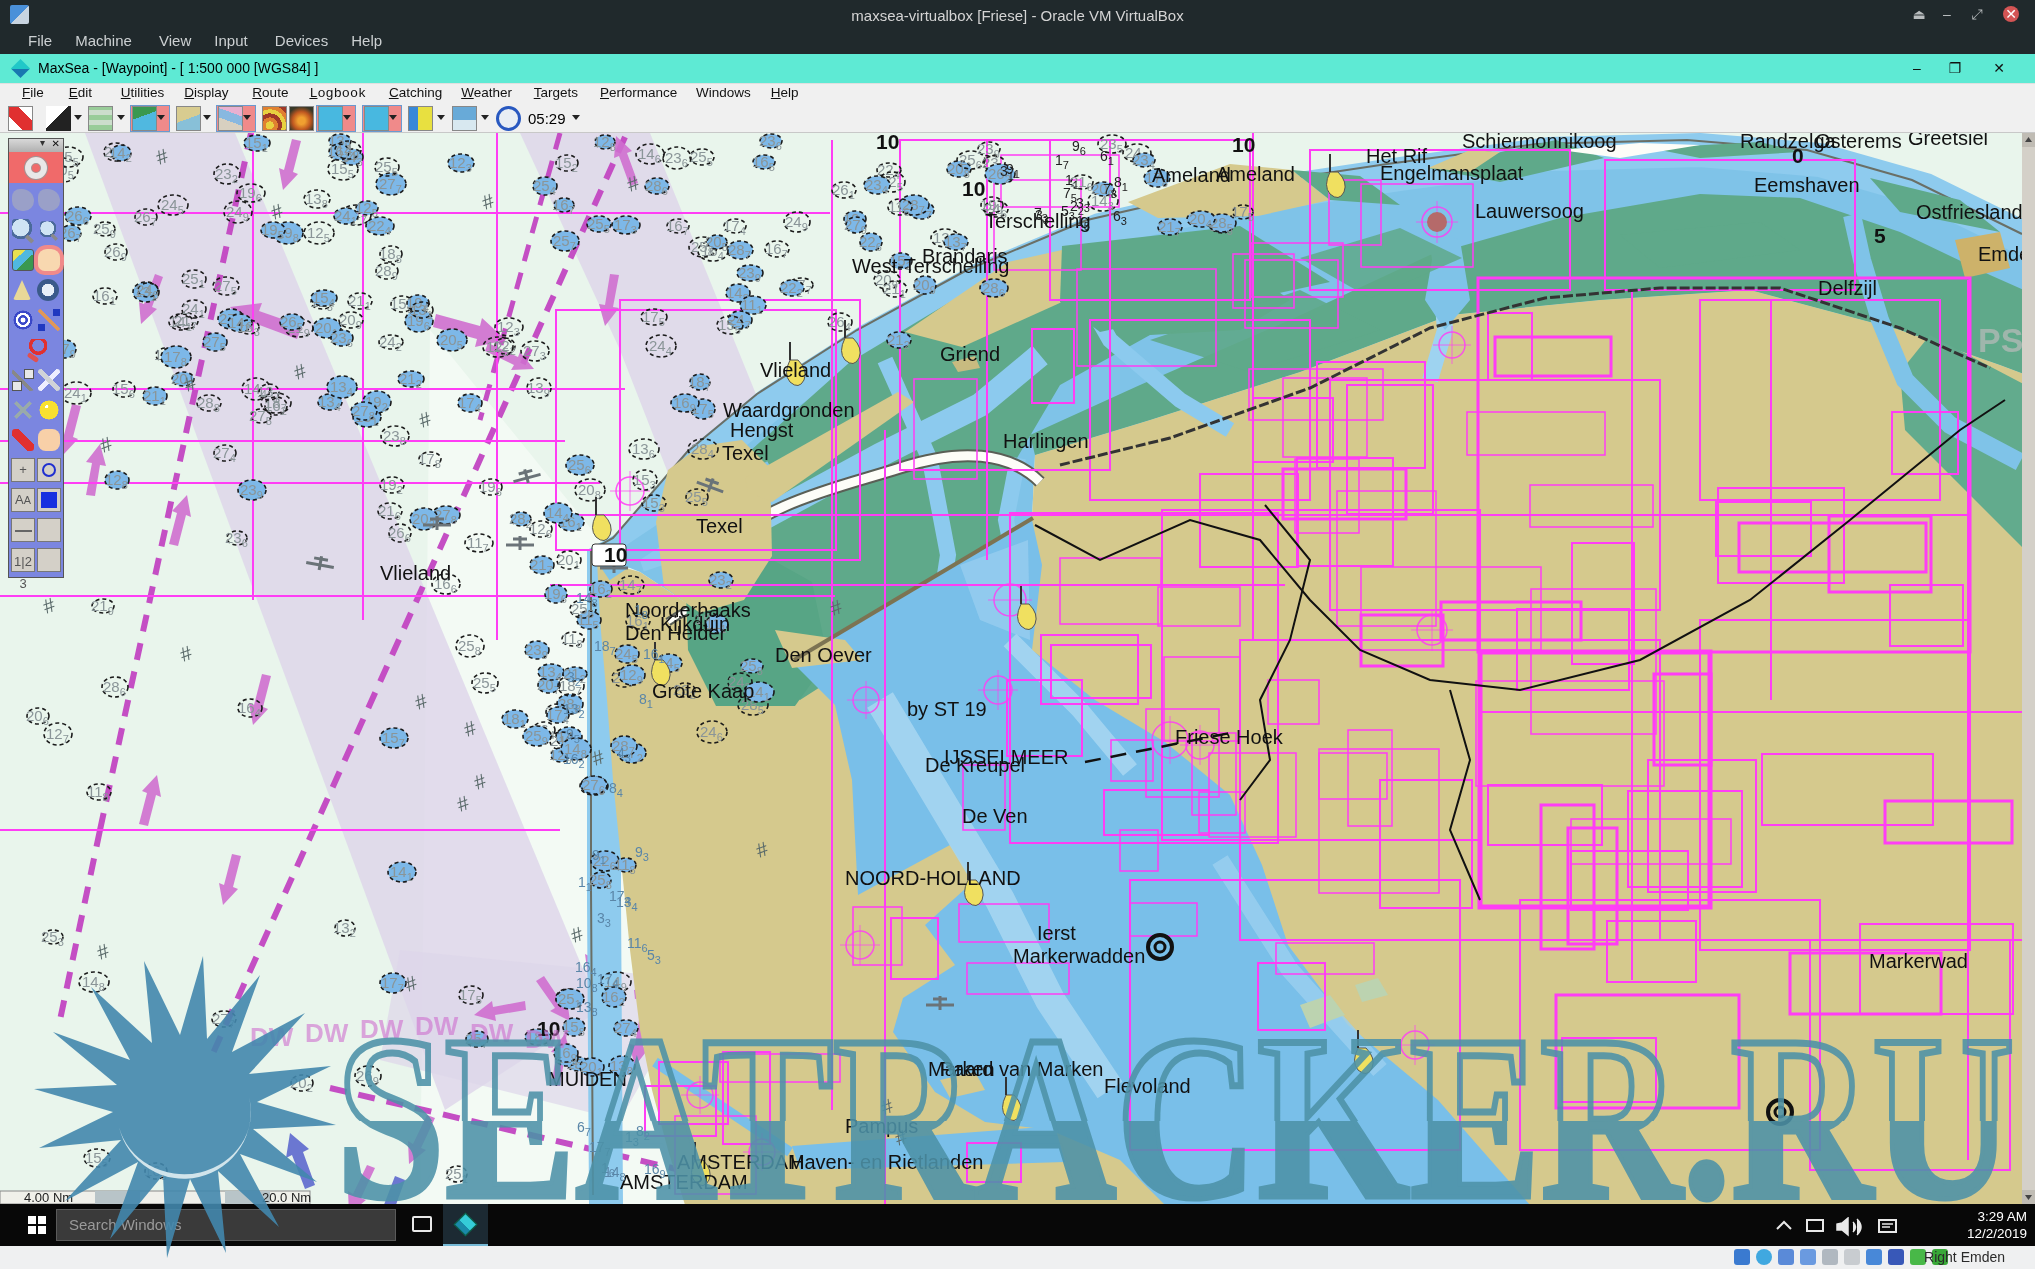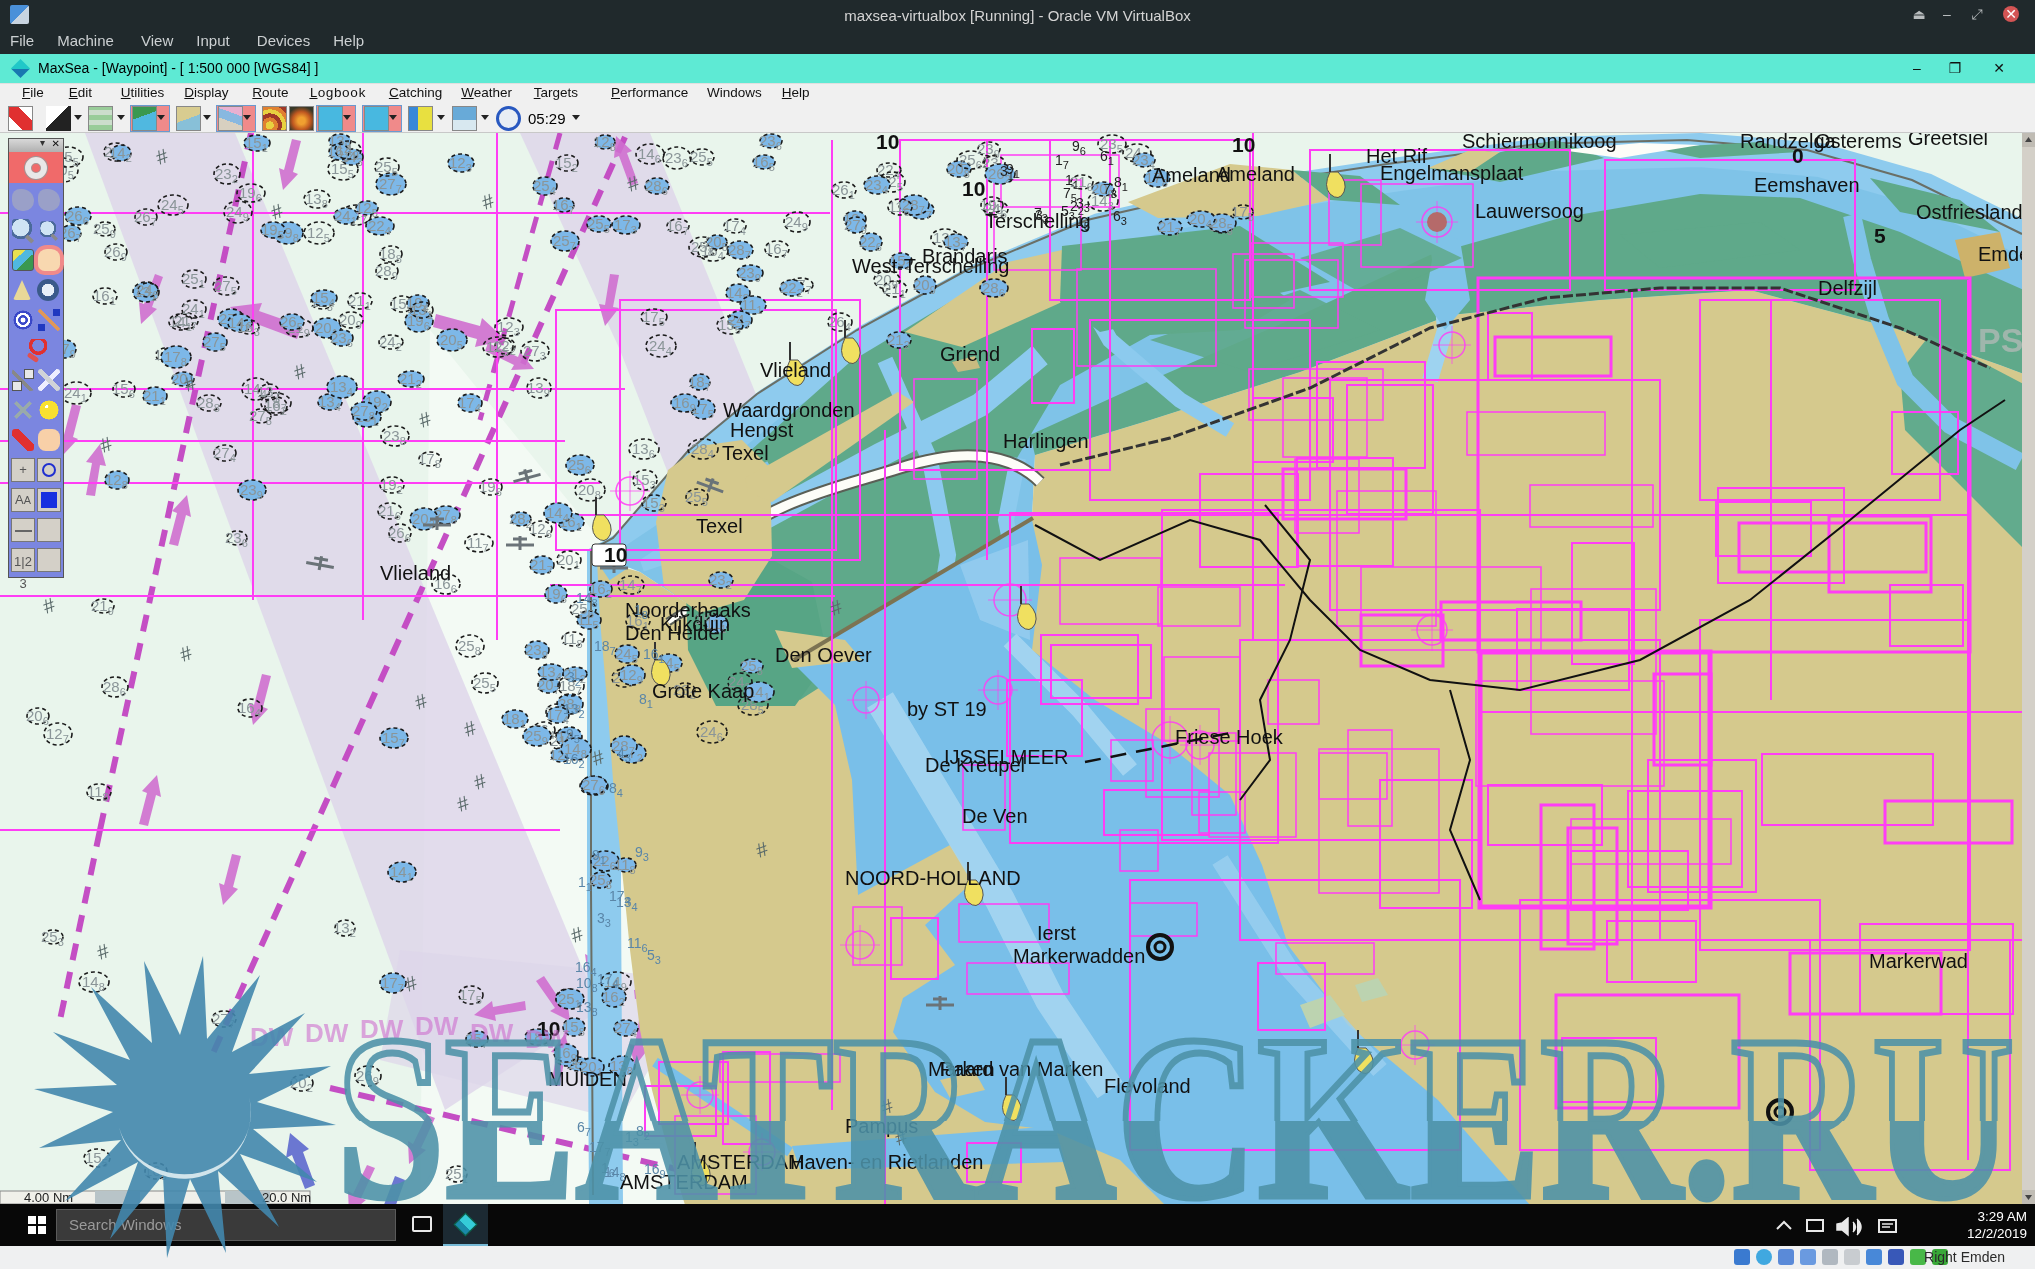--- a/index.html
+++ b/index.html
@@ -1,19 +1,19 @@
 <!DOCTYPE html>
 <html><head><meta charset="utf-8"><style>
 * { margin:0; padding:0; box-sizing:border-box; }
 html,body { width:2035px; height:1269px; overflow:hidden; font-family:"Liberation Sans", sans-serif; }
 #vbt { position:absolute; left:0; top:0; width:2035px; height:29px; background:#20292c; color:#d8d8d8; }
 #vbt .ttl { position:absolute; left:0; right:0; top:7px; text-align:center; font-size:15px; color:#d4d4d4; }
 #vbt .vico { position:absolute; left:10px; top:5px; width:19px; height:19px; background:linear-gradient(135deg,#4a90d9 50%,#c8d4e0 50%); border-radius:2px; }
 .wc { position:absolute; top:6px; width:16px; height:16px; color:#b8bcbe; font-size:14px; text-align:center; line-height:16px; }
-#vbm { position:absolute; left:0; top:29px; width:2035px; height:25px; background:#20292c; color:#ccd0d2; font-size:15px; }
+#vbm { position:absolute; left:0; top:29px; width:2035px; height:25px; background:#20292c; color:#ccd0d2; font-size:15px;padding-left:18px; }
 #vbm span { display:inline-block; margin-top:3px; }
 #mst { position:absolute; left:0; top:54px; width:2035px; height:29px; background:#5eead4; color:#000; font-size:14px; }
 #msm { position:absolute; left:0; top:83px; width:2035px; height:21px; background:#f0f0f0; color:#111; font-size:13.5px; border-top:1px solid #e0e0e0; }
 #msm span { display:inline-block; margin-top:1px; } #msm u { text-decoration:underline; }
 #tb { position:absolute; left:0; top:104px; width:2035px; height:29px; background:#f0f0f0; border-bottom:1px solid #c8c8c8; }
 .ti { position:absolute; top:2px; width:25px; height:25px; border:1px solid #888; }
 .tsal { position:absolute; top:1px; height:27px; background:#f08a8a; border:1px solid #6a9ad0; }
 .tdd { position:absolute; top:11px; width:0; height:0; border-left:4px solid transparent; border-right:4px solid transparent; border-top:5px solid #222; }
 #map { position:absolute; left:0; top:133px; width:2035px; height:1071px; }
 #star { position:absolute; left:15px; top:950px; z-index:30; }
@@ -65,21 +65,21 @@
 #tkb .app { position:absolute; left:443px; top:0; width:45px; height:42px; background:#1c2a33; border-bottom:2px solid #76b9d6; }
 #tkb .dia { position:absolute; left:14px; top:12px; width:17px; height:17px; background:linear-gradient(180deg,#35ccd8 55%,#1a8aa8 55%); transform:rotate(45deg); border:1px solid #0a6a50; }
 #clock { position:absolute; right:8px; top:4px; text-align:right; font-size:13.5px; line-height:17px; color:#fff; }
 .tic { position:absolute; top:13px; }
 #vbs { position:absolute; left:0; top:1246px; width:2035px; height:23px; background:#eff0f1; color:#2a2a2a; font-size:14px; }
 #vbs .ic { position:absolute; top:3px; width:16px; height:16px; border-radius:3px; }
 #vbs .rc { position:absolute; right:30px; top:3px; }
 </style></head><body>
 <div id="vbt">
  <div class="vico"></div>
- <div class="ttl">maxsea-virtualbox [Running] - Oracle VM VirtualBox</div>
+ <div class="ttl">maxsea-virtualbox [Friese] - Oracle VM VirtualBox</div>
  <div class="wc" style="right:108px;">⏏</div>
     <div class="wc" style="right:80px;">–</div>
  <div class="wc" style="right:50px;">⤢</div>
  <div class="wc" style="right:16px; background:#d35454; border-radius:50%; color:#fff;">✕</div>
 </div>
 <div id="vbm">
  <span style="margin-left:10px;">File</span><span style="margin-left:23px;">Machine</span>
  <span style="margin-left:23px;">View</span><span style="margin-left:23px;">Input</span>
  <span style="margin-left:23px;">Devices</span><span style="margin-left:23px;">Help</span>
 </div>
@@ -88,21 +88,21 @@
  <span style="position:absolute; left:38px; top:6px;">MaxSea - [Waypoint] - [ 1:500 000 [WGS84] ]</span>
  <span class="wc" style="right:110px; color:#111;">–</span>
  <span class="wc" style="right:72px; color:#111;">❐</span>
  <span class="wc" style="right:28px; color:#111;">✕</span>
 </div>
 <div id="msm">
  <span style="margin-left:22px;"><u>F</u>ile</span><span style="margin-left:25px;"><u>E</u>dit</span>
  <span style="margin-left:25px;"><u>U</u>tilities</span><span style="margin-left:20px;"><u>D</u>isplay</span>
  <span style="margin-left:20px;"><u>R</u>oute</span><span style="margin-left:21px;font-family:Liberation Mono, monospace;"><u>L</u>ogbook</span>
  <span style="margin-left:19px;"><u>C</u>atching</span><span style="margin-left:19px;"><u>W</u>eather</span>
- <span style="margin-left:18px;"><u>T</u>argets</span><span style="margin-left:33px;"><u>P</u>erformance</span>
+ <span style="margin-left:18px;"><u>T</u>argets</span><span style="margin-left:22px;"><u>P</u>erformance</span>
  <span style="margin-left:15px;">Windows</span><span style="margin-left:20px;"><u>H</u>elp</span>
 </div>
 <div id="tb">
  <div class="ti" style="left:8px; background:linear-gradient(45deg,#fff 30%, #e03030 30% 70%, #fff 70%);"></div>
  <div class="ti" style="left:46px; background:linear-gradient(135deg,#fff 45%, #222 45%); border:none;"></div>
     <div class="tdd" style="left:74px;"></div>
  <div class="ti" style="left:88px; background:repeating-linear-gradient(0deg,#9c9 0 5px,#cdc 5px 10px),repeating-linear-gradient(90deg,#9c9 0 5px,#cec 5px 10px);"></div>
     <div class="tdd" style="left:117px;"></div>
  <div class="tsal" style="left:130px; width:40px;"></div>
     <div class="ti" style="left:132px; background:linear-gradient(160deg,#3a9850 40%, #50b8e0 40%);"></div>

